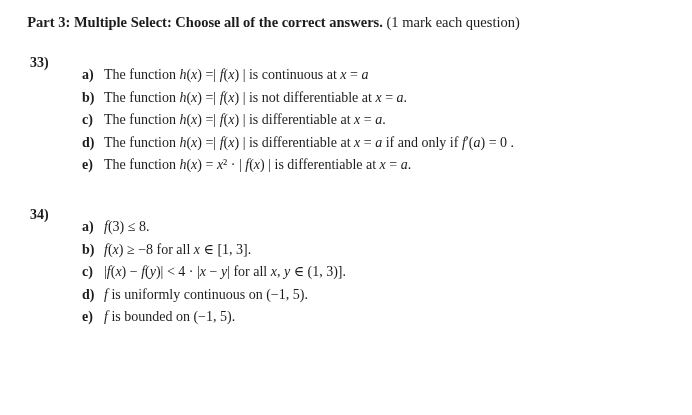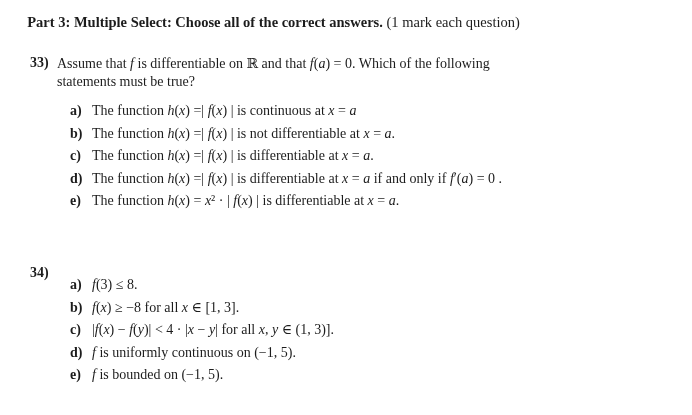--- a/index.html
+++ b/index.html
@@ -13,23 +13,23 @@
   }
   .page { width: 547px; height: 415px; }
   .header {
     padding-top: 13px;
     text-align: center;
     font-size: 14.5px;
     line-height: 18px;
   }
   .header-bold { font-weight: 700; }
   .header-note { font-weight: 400; }
-  .question { display: flex; margin: 0 8px 0 30px; }
+  .question { display: flex; margin: 0 8px 0 30px; gap: 12px; }
   .question-33 { margin-top: 24px; }
-  .question-34 { margin-top: 52px; }
+  .question-34 { margin-top: 30px; }
   .qnum { font-weight: 700; width: 27px; flex: none; }
   .qbody { flex: 1; }
   .prompt { line-height: 18px; }
   .options { margin-top: 9px; margin-left: 13px; }
   .option { display: flex; line-height: 22.6px; }
   .olabel { font-weight: 700; width: 22px; flex: none; }
   .otext { flex: 1; }
   i { font-style: italic; }
 </style>
 </head>
@@ -37,21 +37,20 @@
 
 <div class="page">
 
   <div class="header">
     <span class="header-bold">Part 3: Multiple Select: Choose all of the correct answers.</span><span class="header-note"> (1 mark each question)</span>
   </div>
 
   <div class="question question-33">
     <div class="qnum">33)</div>
     <div class="qbody">
-      <div class="prompt">Assume that <i>f</i> is differentiable on ℝ and that <i>f</i>(<i>a</i>) = 0. Which of the following statements must be true?</div>
       <div class="options">
         <div class="option">
           <div class="olabel">a)</div>
           <div class="otext">The function <i>h</i>(<i>x</i>) =| <i>f</i>(<i>x</i>) | is continuous at <i>x</i> = <i>a</i></div>
         </div>
         <div class="option">
           <div class="olabel">b)</div>
           <div class="otext">The function <i>h</i>(<i>x</i>) =| <i>f</i>(<i>x</i>) | is not differentiable at <i>x</i> = <i>a</i>.</div>
         </div>
         <div class="option">

